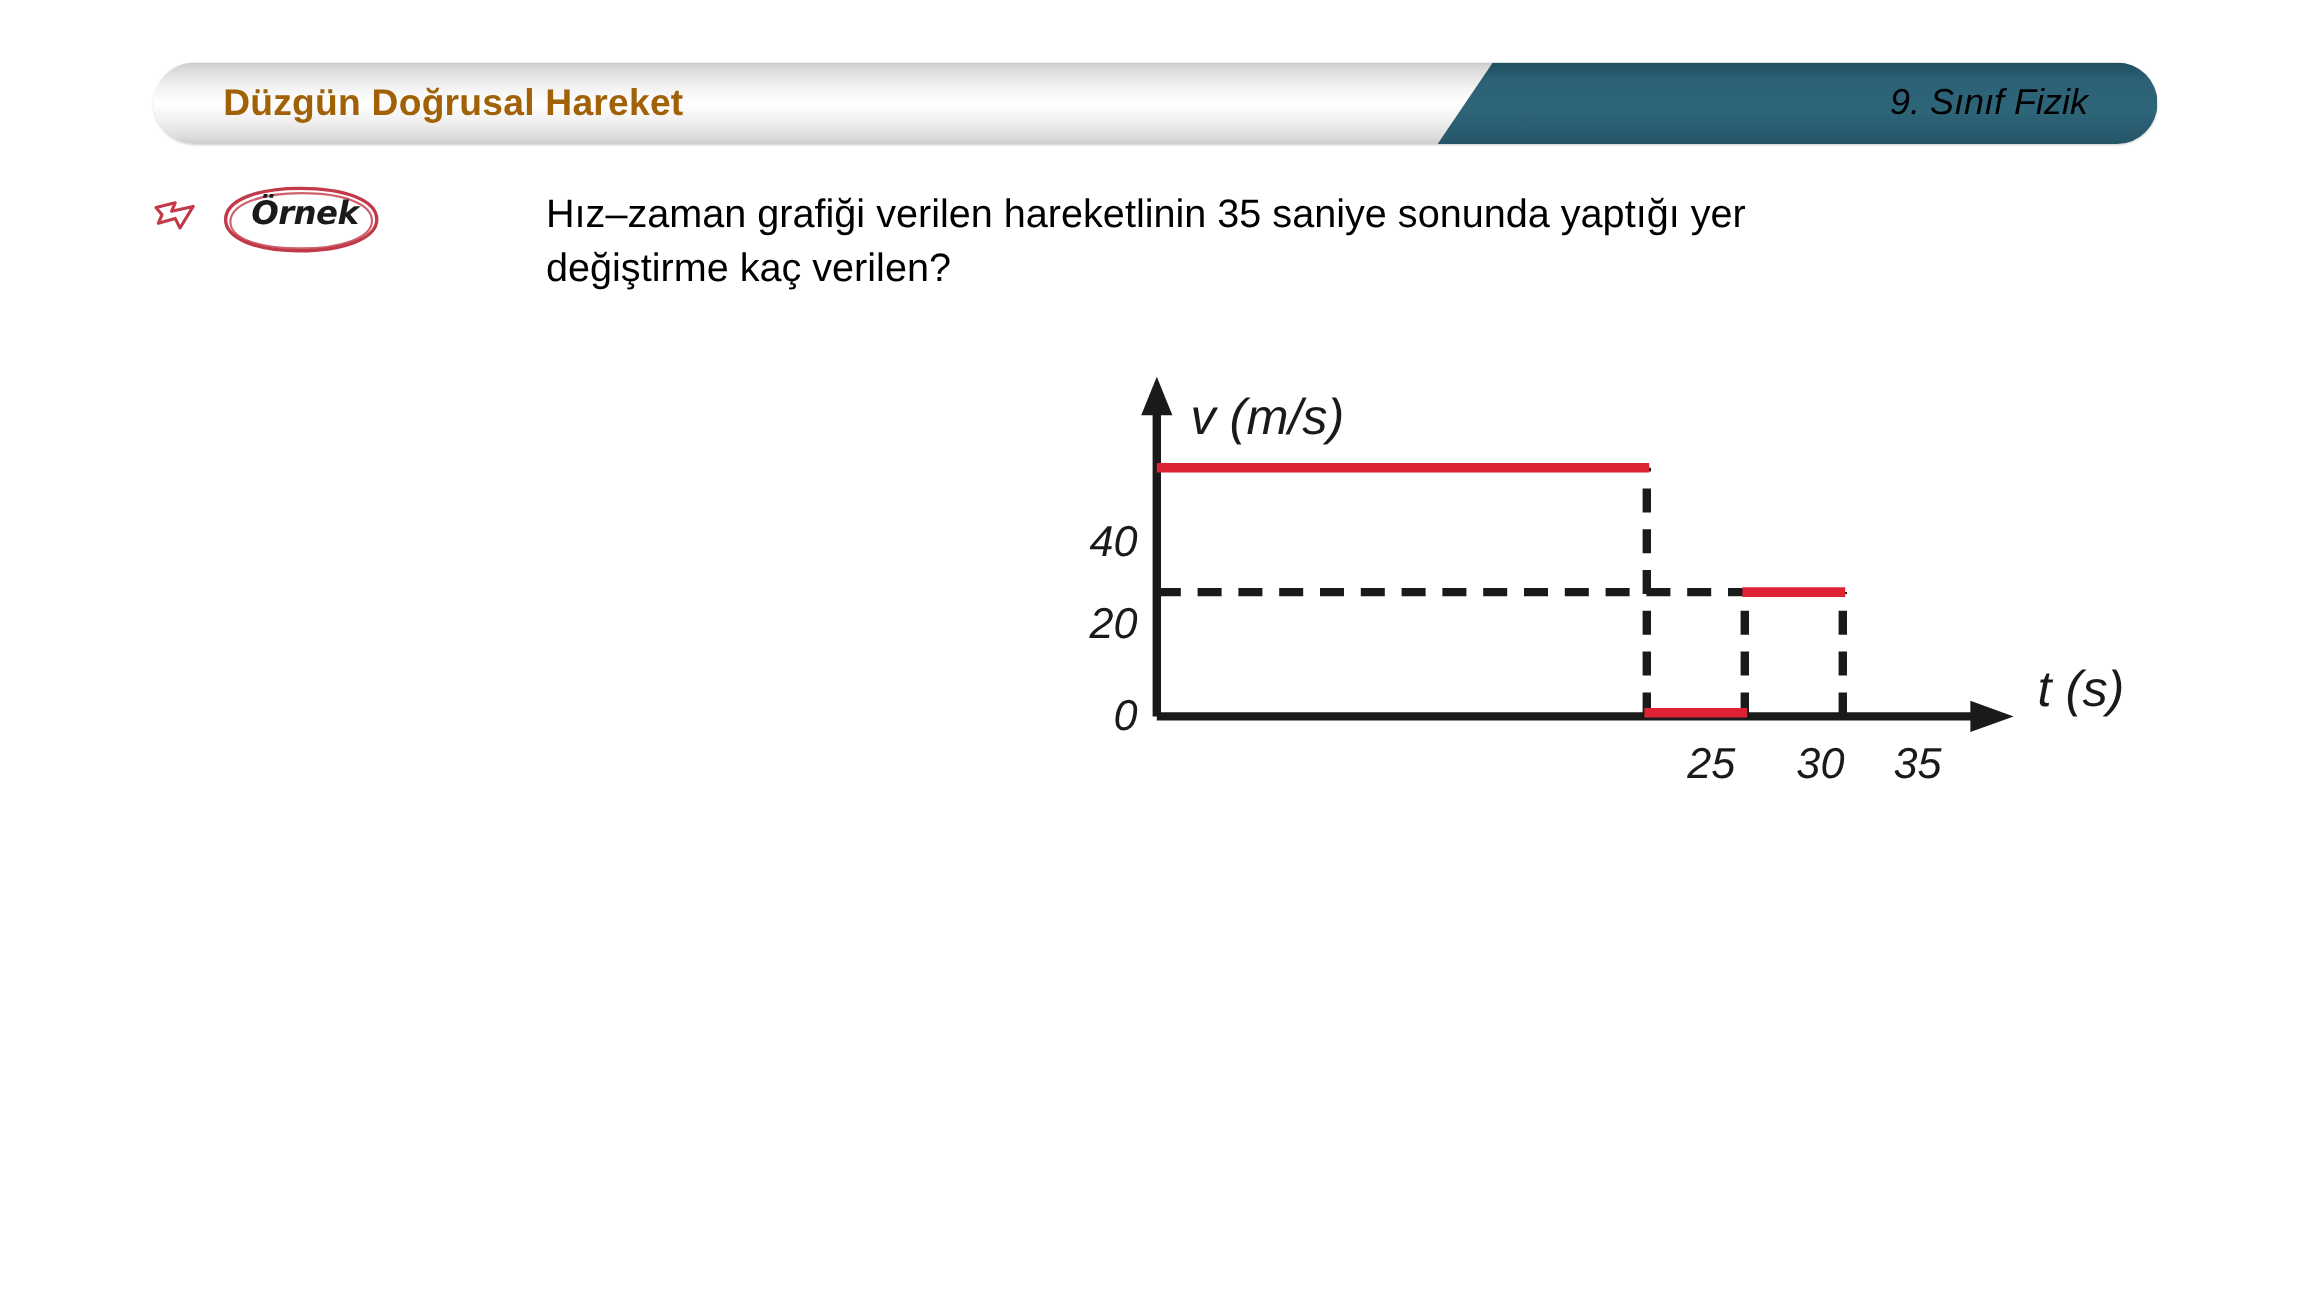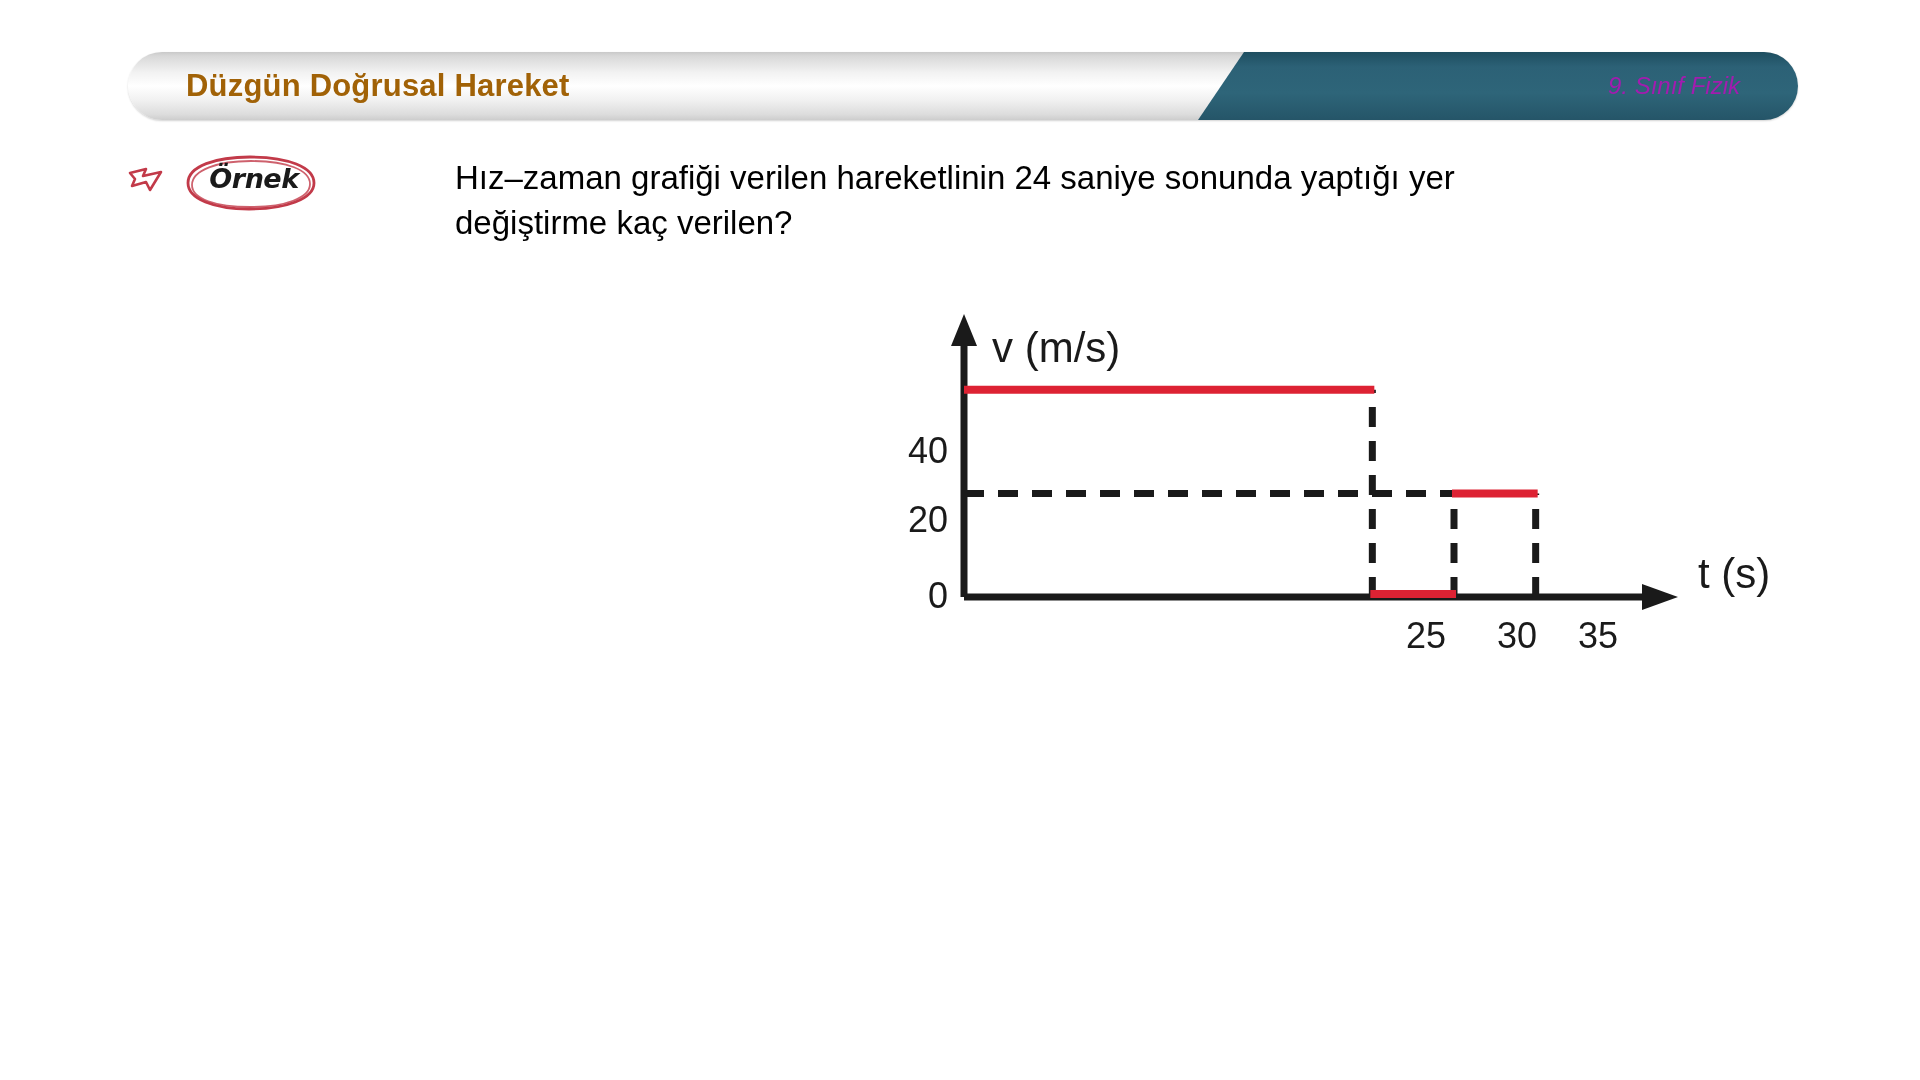--- a/index.html
+++ b/index.html
@@ -47,23 +47,23 @@
     font-size: 31px;
     font-weight: bold;
     color: #a16207;
     letter-spacing: 0.2px;
     white-space: nowrap;
   }
   .banner-subject {
     position: absolute;
     right: 58px; top: 50%;
     transform: translateY(-50%);
-    font-size: 24px;
+    font-size: 30px;
     font-style: italic;
-    color: #a21caf;
+    color: #000000;
     white-space: nowrap;
   }
 
   
   .ornek-badge {
     position: absolute;
     left: 128px; top: 149px;
     width: 210px; height: 72px; font-style: italic;
   }
   .ornek-badge svg { display: block; }
@@ -87,21 +87,21 @@
     font-size: 33px;
     line-height: 1.35;
     color: #000000;
     font-family: "Liberation Sans", sans-serif;
   }
 
   
   .chart-wrap {
     position: absolute;
     left: 880px; top: 300px;
-    width: 1000px; height: 360px;
+    width: 1000px; height: 360px; font-style: italic;
   }
   .chart-wrap svg { display: block; overflow: visible; }
 </style>
 </head>
 <body>
 
 <div id="page">
 
   <div class="banner">
     <div class="banner-left"></div>
@@ -119,21 +119,21 @@
 
       <g fill="none" stroke="#c23a49" stroke-linecap="round">
         <path d="M60 34 C60 17, 88 8, 122 8 C160 8, 186 18, 186 34 C186 50, 158 60, 121 60 C86 60, 60 50, 60 34 Z" stroke-width="2.8"></path>
         <path d="M64 36 C64 21, 90 12, 123 12 C159 12, 182 21, 182 35 C182 49, 157 58, 122 58 C88 58, 64 50, 64 36" stroke-width="1.8" opacity="0.8"></path>
       </g>
     </svg>
     <div class="ornek-text">Örnek</div>
   </div>
 
   <div class="question">
-    <div>Hız–zaman grafiği verilen hareketlinin 24 saniye sonunda yaptığı yer</div>
+    <div>Hız–zaman grafiği verilen hareketlinin 35 saniye sonunda yaptığı yer</div>
     <div>değiştirme kaç verilen?</div>
   </div>
 
   <div class="chart-wrap">
     <svg width="1000" height="360" viewBox="0 0 1000 360" xmlns="http://www.w3.org/2000/svg">
 
       <g>
 
         <line x1="84" y1="38" x2="84" y2="297" stroke="#1a1a1a" stroke-width="7"></line>
 

